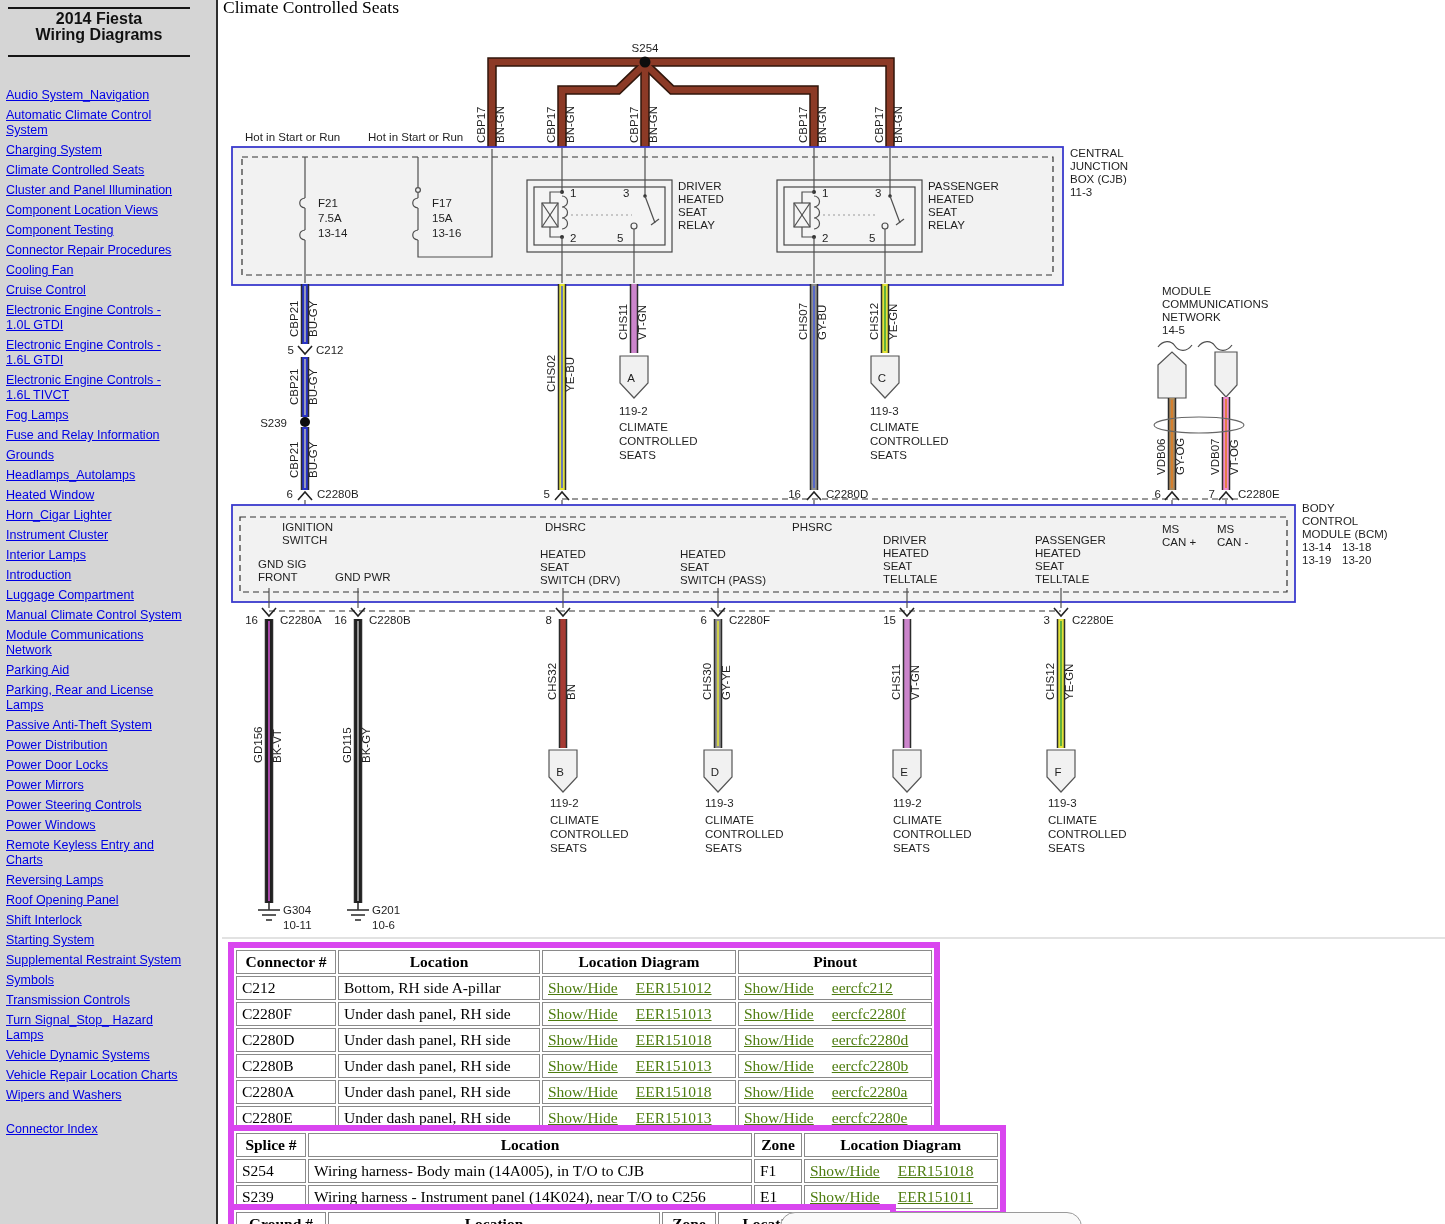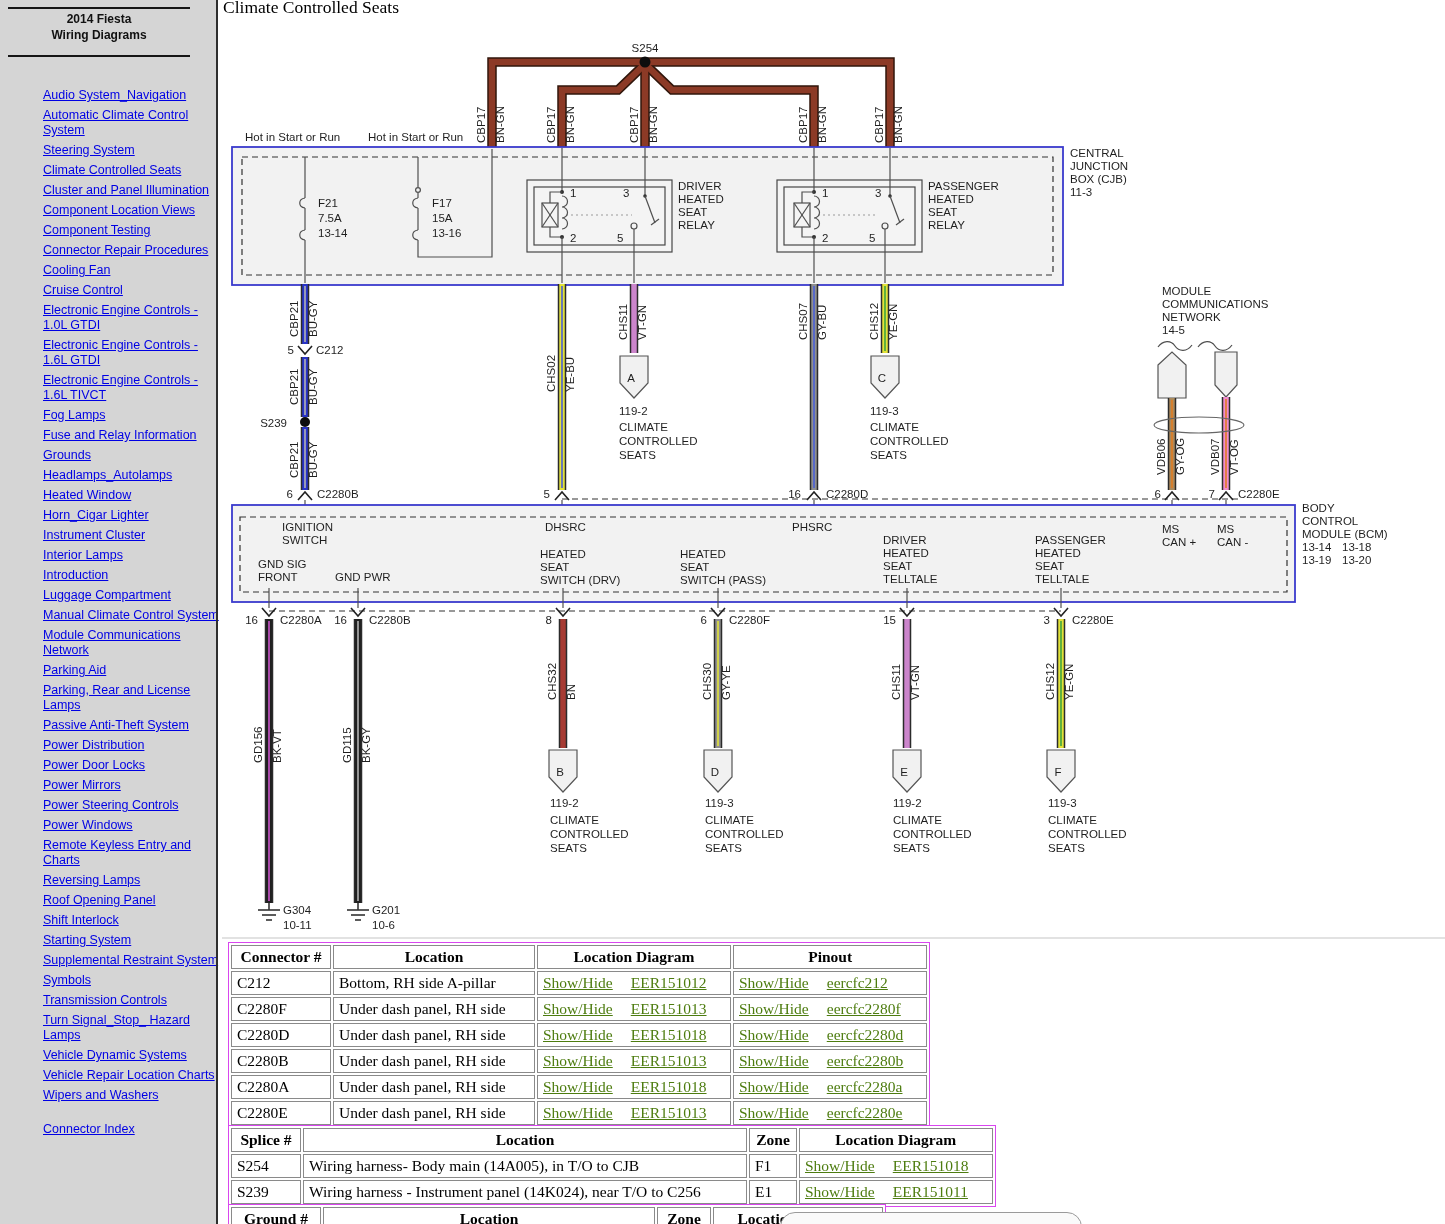--- a/index.html
+++ b/index.html
@@ -1,21 +1,21 @@
 <!DOCTYPE html>
 <html><head>
 <meta charset="utf-8">
 <style>
   html,body{margin:0;padding:0;background:#fff;}
   #page{position:relative;width:1445px;height:1224px;overflow:hidden;background:#fff;font-family:"Liberation Sans",sans-serif;}
   
   #sidebar{position:absolute;left:0;top:0;width:216px;height:1224px;background:#d5d5d5;}
   .srule{position:absolute;left:8px;width:182px;height:2px;background:#151515;}
-  #sb-title{position:absolute;left:0;top:11px;width:198px;text-align:center;font-size:12px;font-weight:bold;color:#111;line-height:16px;}
-  #nav{position:absolute;left:6px;top:88px;width:182px;margin-left:37px;}
+  #sb-title{position:absolute;left:0;top:11px;width:198px;text-align:center;font-size:16px;font-weight:bold;color:#111;line-height:16px;}
+  #nav{position:absolute;left:6px;top:88px;width:182px;}
   .navlink{display:block;font-size:12.5px;line-height:15px;margin-bottom:5px;color:#0000e4;text-decoration:underline;cursor:pointer;}
   #nav-footer{margin-top:19px;}
   #divider{position:absolute;left:216px;top:0;width:2px;height:1224px;background:#2e2e2e;}
   
   #main{position:absolute;left:220px;top:0;width:1225px;height:1224px;background:#fff;}
   #page-title{position:absolute;left:3px;top:-3px;font-family:"Liberation Serif",serif;font-size:17.5px;color:#000;}
   svg{position:absolute;left:0;top:0;}
   .t{font-family:"Liberation Sans",sans-serif;font-size:11.5px;fill:#1f1f1f;}
   .thin{stroke:#4f4f4f;stroke-width:1.2;fill:none;}
   .dash{stroke:#333;stroke-width:1.2;fill:none;stroke-dasharray:6 4;}
@@ -23,21 +23,21 @@
   .relbox{fill:#f4f4f4;stroke:#474747;stroke-width:1.2;}
   .wo{stroke:#2b2b2b;stroke-width:8.5;fill:none;}
   .wo2{stroke:#30160b;stroke-width:9.5;fill:none;}
   .w{stroke-width:5.5;fill:none;}
   .w2{stroke-width:6.5;fill:none;}
   .ws{stroke-width:1.6;fill:none;}
   .chev{stroke:#222;stroke-width:1.6;fill:none;}
   .plug{fill:#f1f1f1;stroke:#555;stroke-width:1.2;}
   .gnd{stroke:#333;stroke-width:1.6;fill:none;}
   
-  .wtable{position:absolute;border-collapse:separate;border-spacing:2px;background:#fff;border:1px solid #d946ef;}
+  .wtable{position:absolute;border-collapse:separate;border-spacing:2px;background:#fff;border:6px solid #d946ef;}
   .wtable th,.wtable td{border:1px solid #8a8a8a;background:#fff;font-family:"Liberation Serif",serif;font-size:15.5px;color:#000;padding:1px 5px;white-space:nowrap;height:20px;}
   .wtable th{font-weight:bold;text-align:center;}
   .tlink{color:#4d7c0f;text-decoration:underline;cursor:pointer;font-family:"Liberation Serif",serif;font-size:15.5px;}
   .linkcell a{margin-right:18px;}
   #popup-frag{position:absolute;left:780px;top:1212px;width:300px;height:40px;border:1.5px solid #9a9a9a;border-radius:15px;background:#fafafa;}
 </style>
 </head>
 <body>
 
 <div id="page">
@@ -46,21 +46,21 @@
     <div class="srule" style="top:7px"></div>
     <div id="sb-title">
       <div>2014 Fiesta</div>
       <div>Wiring Diagrams</div>
     </div>
     <div class="srule" style="top:55px"></div>
     <div id="nav">
 
       <a class="navlink">Audio System_Navigation</a>
         <a class="navlink">Automatic Climate Control System</a>
-        <a class="navlink">Steering System</a>
+        <a class="navlink">Charging System</a>
         <a class="navlink">Climate Controlled Seats</a>
         <a class="navlink">Cluster and Panel Illumination</a>
         <a class="navlink">Component Location Views</a>
         <a class="navlink">Component Testing</a>
         <a class="navlink">Connector Repair Procedures</a>
         <a class="navlink">Cooling Fan</a>
         <a class="navlink">Cruise Control</a>
         <a class="navlink">Electronic Engine Controls - 1.0L GTDI</a>
         <a class="navlink">Electronic Engine Controls - 1.6L GTDI</a>
         <a class="navlink">Electronic Engine Controls - 1.6L TIVCT</a>

